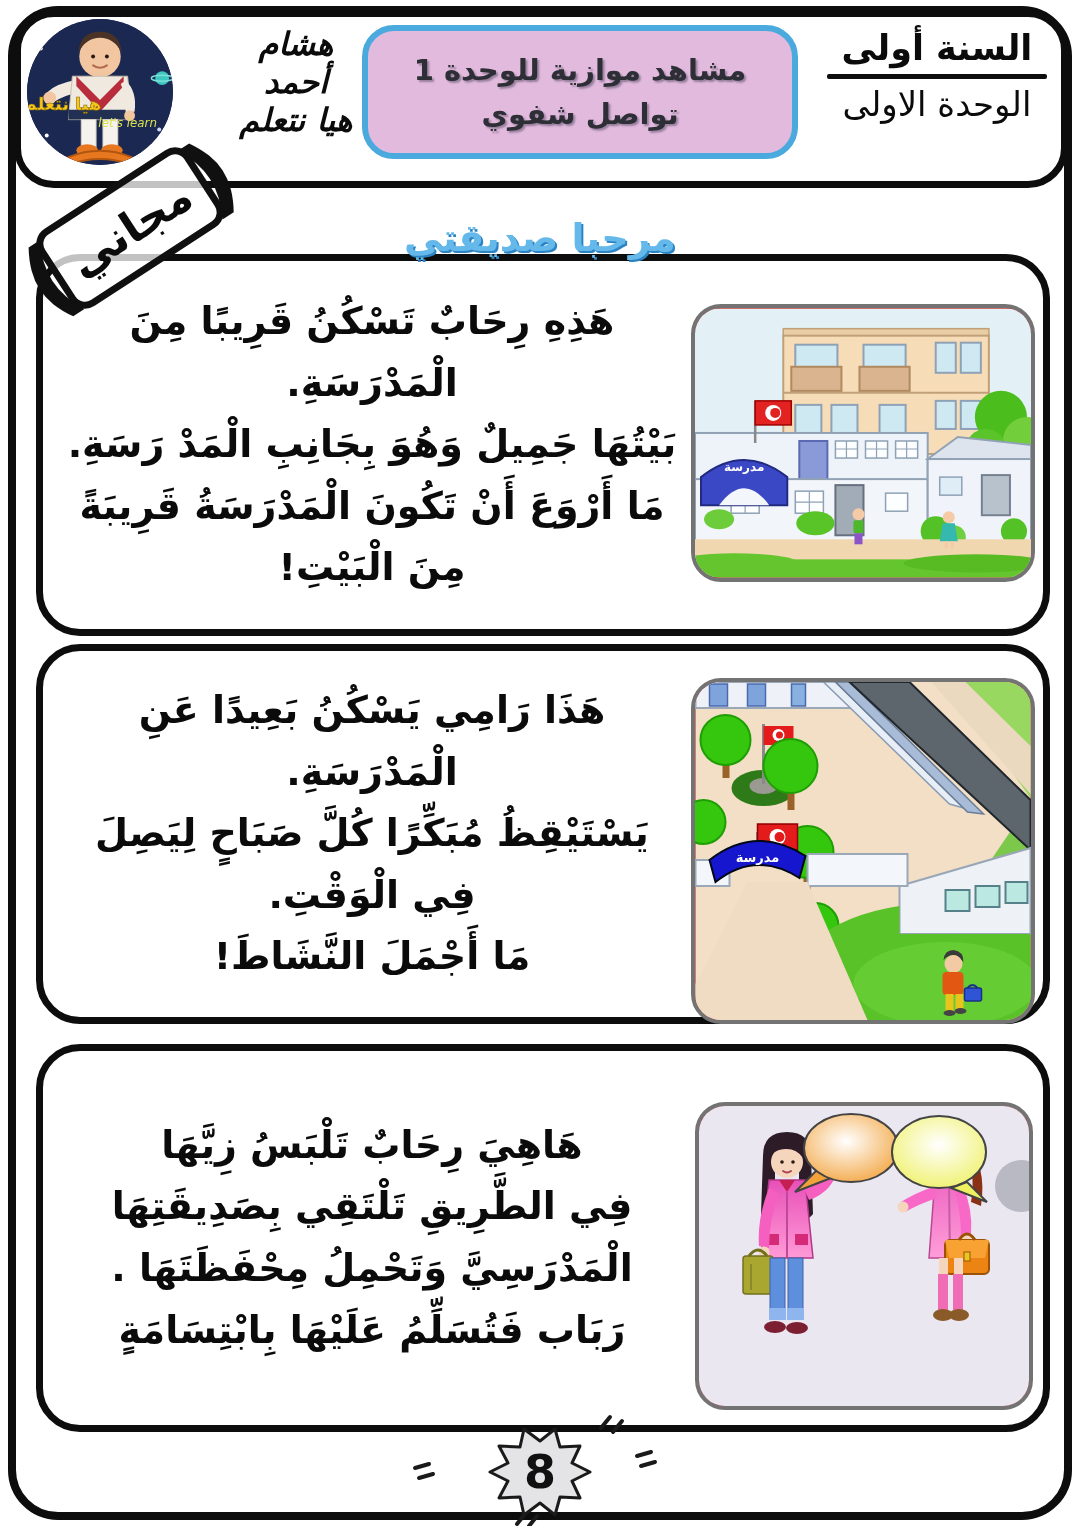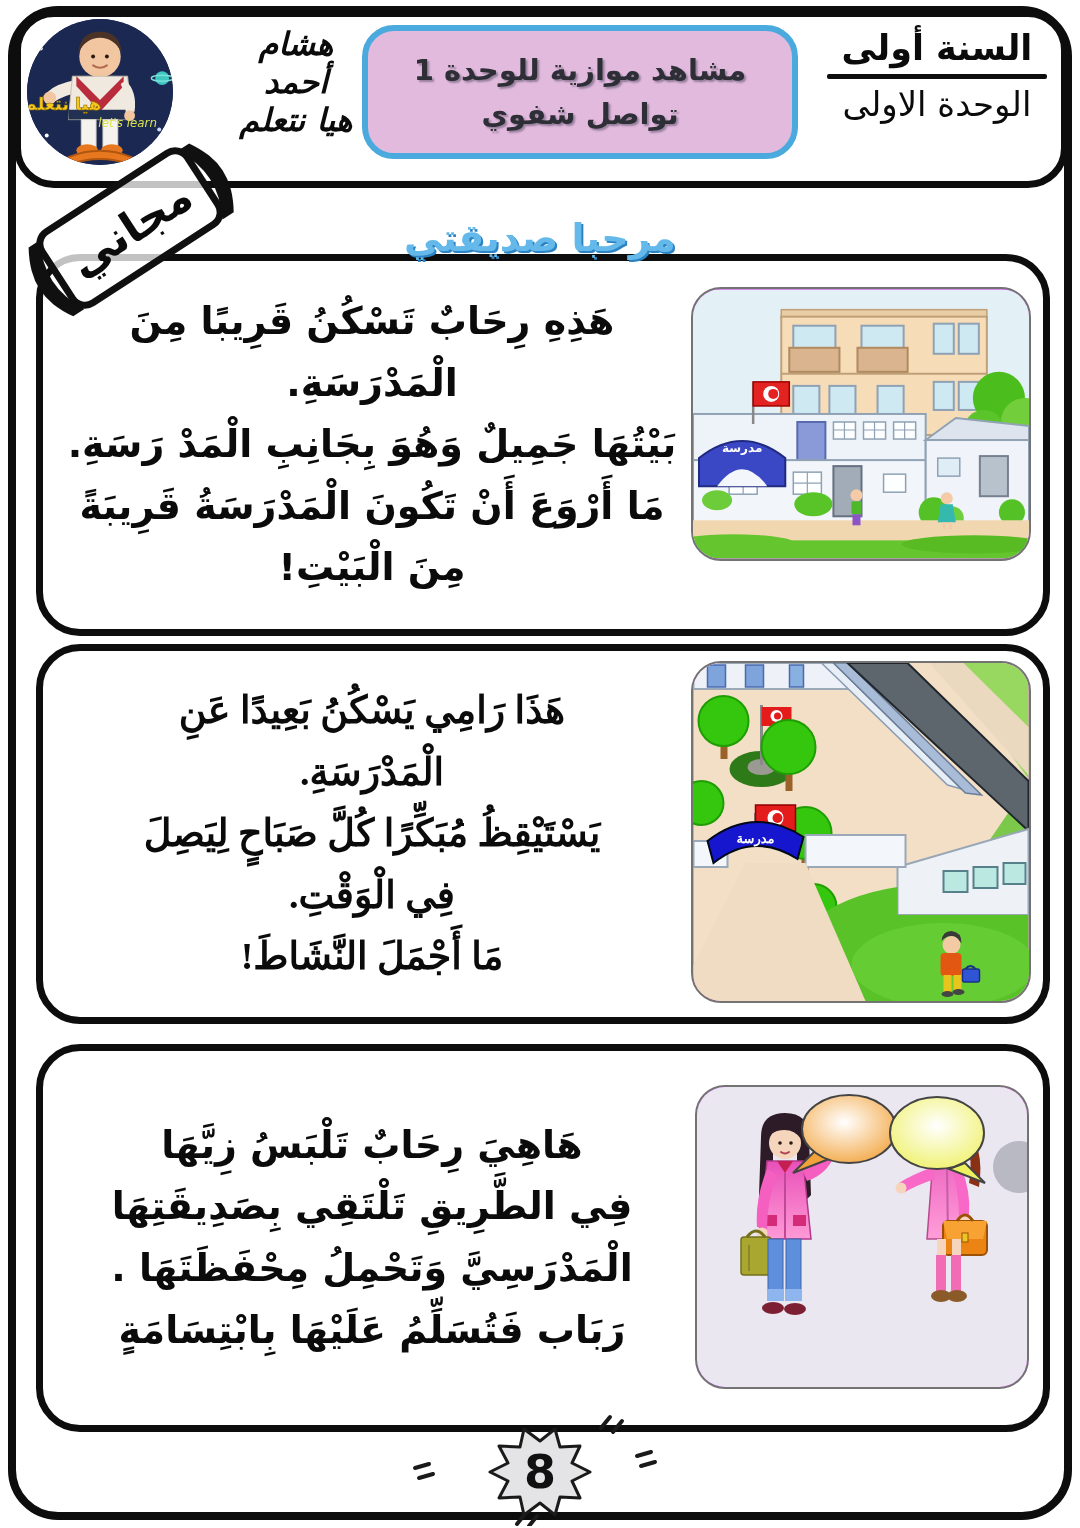--- a/index.html
+++ b/index.html
@@ -51,28 +51,28 @@
   .page-title{
     left:0;top:192px;width:1080px;text-align:center;direction:rtl;
     font-size:38px;font-weight:bold;color:#64b9ea;
     text-shadow:2px 2px 0 #2d84c4;z-index:4;margin-top:24px;
   }
   
   .card{
     left:36px;width:1000px;background:#ffffff;border:7px solid #0d0d0d;border-radius:44px;z-index:3;
   }
   .card-1{top:254px;height:368px;}
-  .card-2{top:644px;height:366px;font-family:Liberation Serif, serif;}
+  .card-2{top:644px;height:366px;}
   .card-3{top:1044px;height:374px;}
   .card-text{
     left:14px;top:0;bottom:0;width:630px;display:flex;flex-direction:column;justify-content:center;
     direction:rtl;text-align:center;font-weight:bold;font-size:38px;line-height:1.62;color:#0b0b0b;
   }
   .card-text div{white-space:nowrap;}
-  .card-img{border:2px solid #737373;border-radius:30px;overflow:hidden;background:#d946ef;}
+  .card-img{border:4px solid #737373;border-radius:30px;overflow:hidden;background:#b91c1c;margin-top:17px;}
   .img-1{left:648px;top:26px;width:336px;height:270px;}
   .img-2{left:648px;top:10px;width:336px;height:338px;}
   .img-3{left:652px;top:34px;width:330px;height:300px;}
   .card-img svg{display:block;width:100%;height:100%;}
   
   .burst{left:405px;top:1414px;width:270px;height:112px;z-index:7;}
 </style>
 </head>
 <body>
 

